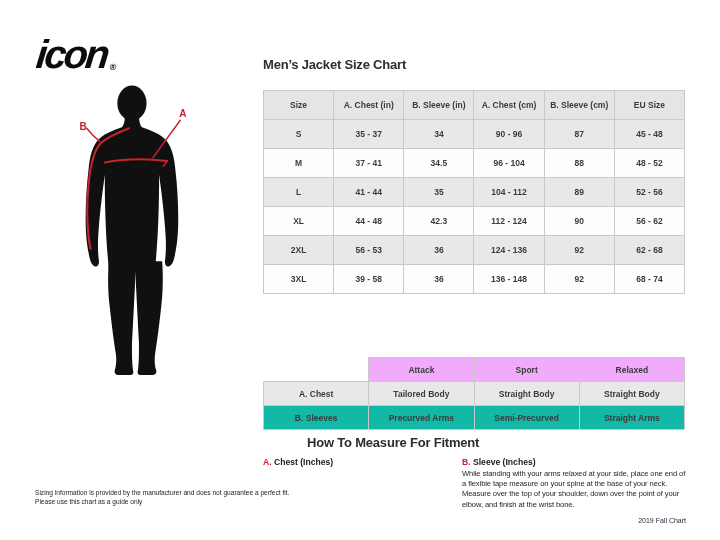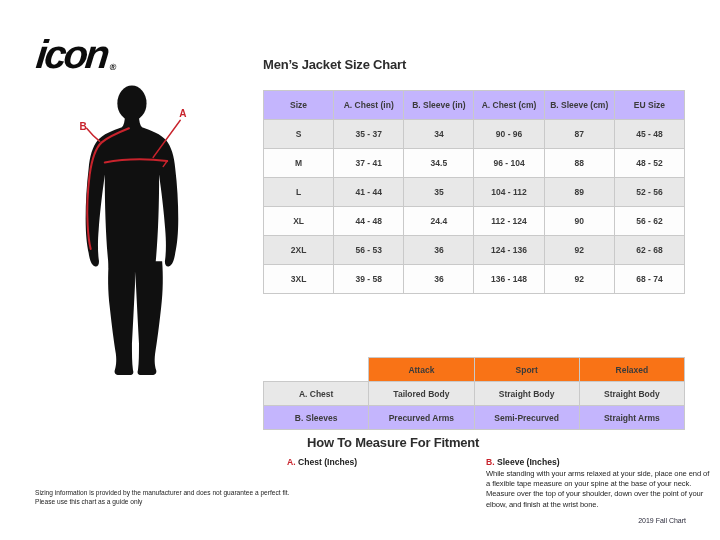--- a/index.html
+++ b/index.html
@@ -38,33 +38,33 @@
   .measure-title { top:435px;padding-left:44px; }
 
   table { border-collapse:collapse; table-layout:fixed; width:422px; position:absolute; left:0; }
   th, td {
     border:1px solid #c9c9c9;
     text-align:center; vertical-align:middle;
     font-size:8.5px; color:#3b3b3b;
     padding:0 2px;
   }
   .size-table { top:90px; }
-  .size-table th { height:29px; background:#c4b5fd; font-weight:bold; }
+  .size-table th { height:29px; background:#e5e5e5; font-weight:bold; }
   .size-table td { height:29px; font-weight:bold; background:#fdfdfd; }
   .size-table tbody tr:nth-child(odd) td { background:#e8e8e8; }
 
   .styles-table { top:357px; }
-  .styles-table th { height:24px; background:#f97316; font-weight:bold; }
+  .styles-table th { height:24px; background:#f0abfc; font-weight:bold; }
   .styles-table th.blank { border:none; background:transparent; }
-  .styles-table td { height:24px; font-weight:bold; background:#c4b5fd; }
+  .styles-table td { height:24px; font-weight:bold; background:#14b8a6; }
   .styles-table tbody tr:nth-child(odd) td { background:#e8e8e8; }
 
   
   .measure-cols { position:absolute; top:457px; left:0; width:422px; }
-  .measure-col { position:absolute; top:0;margin-left:24px; }
+  .measure-col { position:absolute; top:0; }
   .measure-col.left  { left:0;  width:196px; }
   .measure-col.right { left:199px; width:226px; }
   .measure-head { font-size:8.6px; font-weight:bold; color:#222; margin-bottom:2px; }
   .measure-head .red { color:#c8232c; }
   .measure-col p { font-size:7.6px; line-height:10.2px; color:#1f1f1f; letter-spacing:-0.1px; }
 
   
   .disclaimer {
     position:absolute; left:35px; top:488px; width:256px;
     font-size:6.6px; line-height:9px; color:#1d1d1d;
@@ -153,21 +153,21 @@
             <td>L</td>
             <td>41 - 44</td>
             <td>35</td>
             <td>104 - 112</td>
             <td>89</td>
             <td>52 - 56</td>
           </tr>
           <tr>
             <td>XL</td>
             <td>44 - 48</td>
-            <td>24.4</td>
+            <td>42.3</td>
             <td>112 - 124</td>
             <td>90</td>
             <td>56 - 62</td>
           </tr>
           <tr>
             <td>2XL</td>
             <td>56 - 53</td>
             <td>36</td>
             <td>124 - 136</td>
             <td>92</td>

